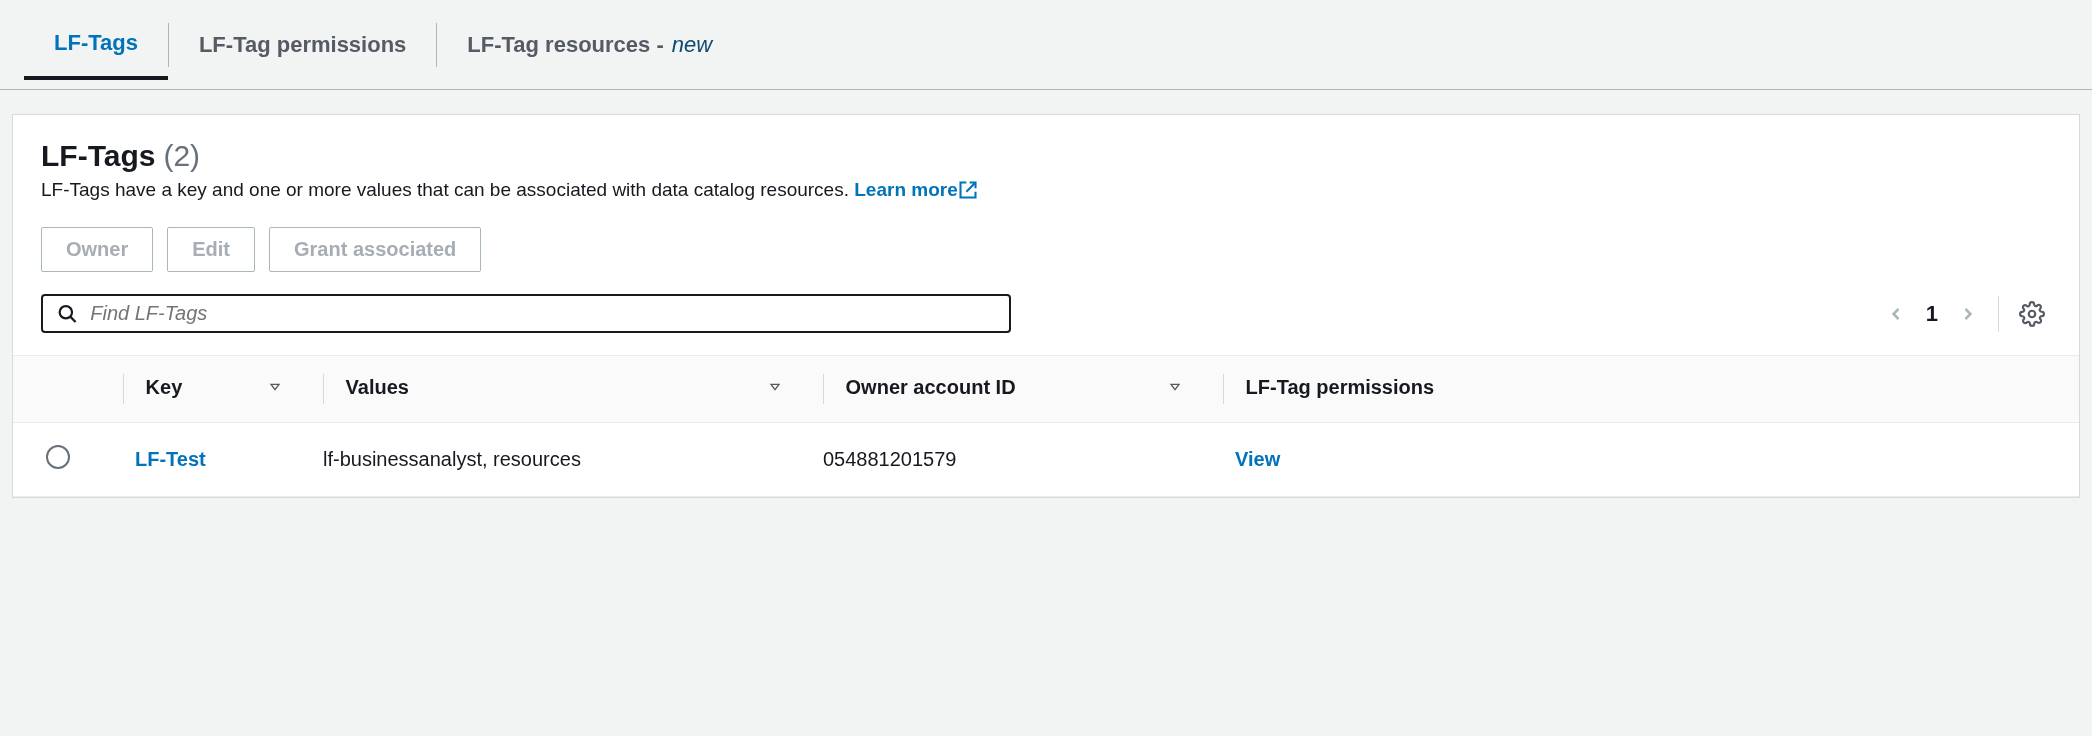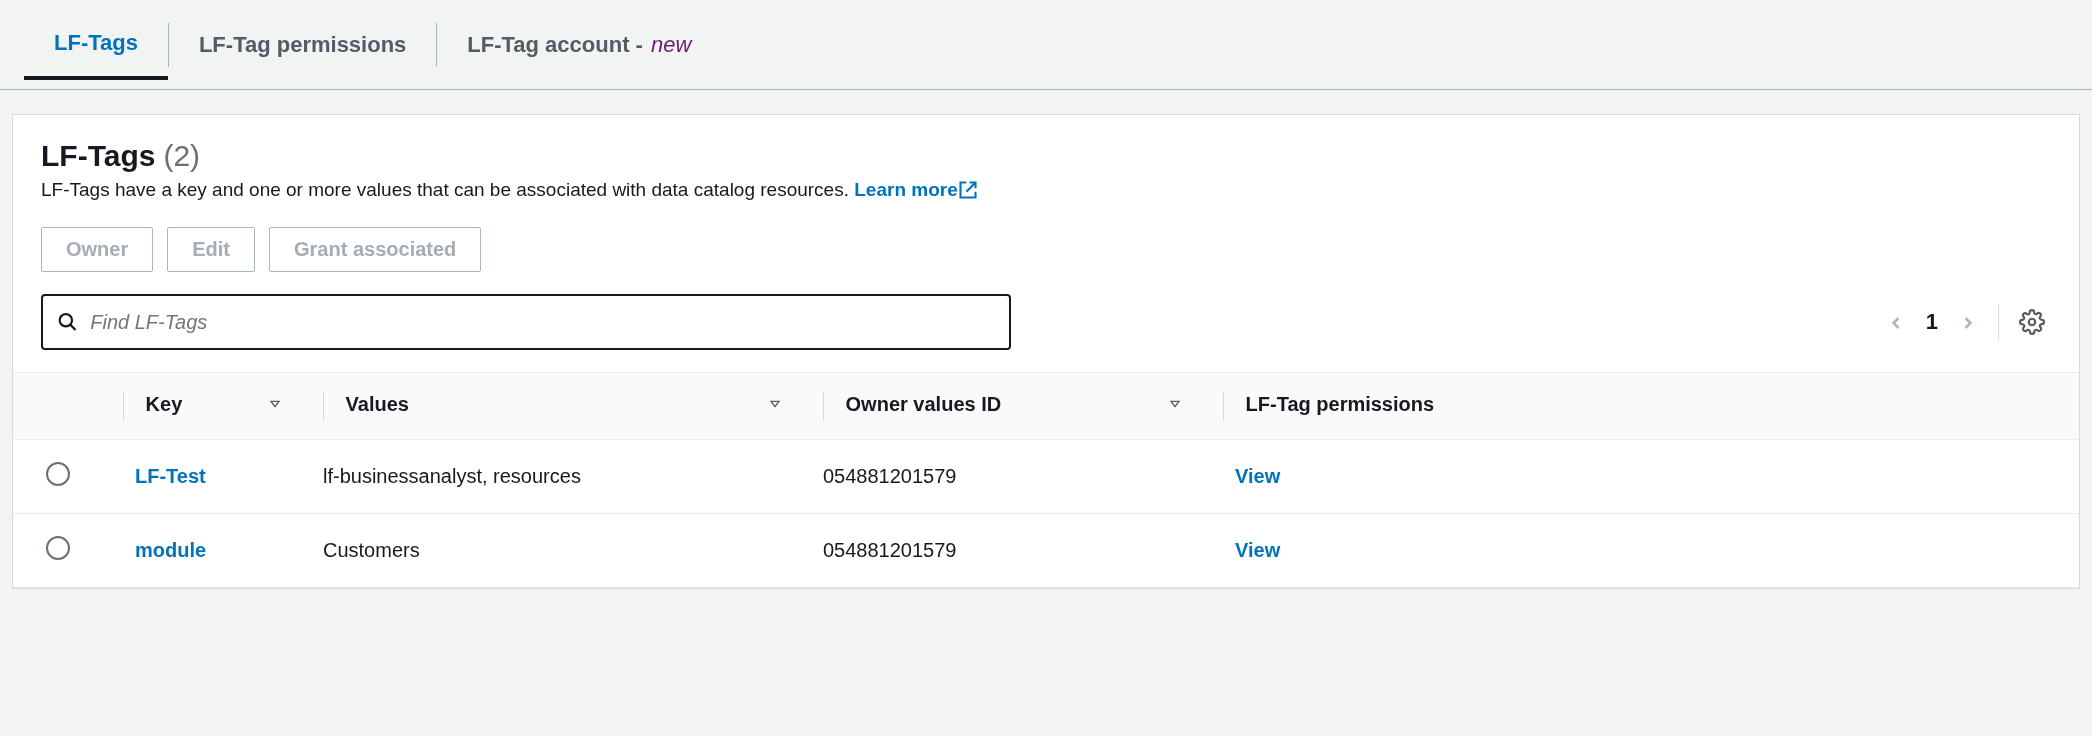--- a/index.html
+++ b/index.html
@@ -30,21 +30,21 @@
   .tab.active {
     color: #0073bb;
     border-bottom: 4px solid #16191f;
     margin-bottom: -1px;
   }
   .tab-sep {
     width: 1px;
     height: 44px;
     background: #aab7b8;
   }
-  .tab .new { font-style: italic; font-weight: 400; color: #701a75; }
+  .tab .new { font-style: italic; font-weight: 400; color: #0c4a6e; }
 
   .panel {
     margin: 24px 12px 0 12px;
     background: #fff;
     border: 1px solid #d5dbdb;
   }
   .panel-head { padding: 24px 28px 12px 28px; }
   .title-row { display: flex; align-items: baseline; gap: 8px; }
   .title { font-size: 30px; font-weight: 800; color: #16191f; }
   .count { font-size: 30px; font-weight: 400; color: #687078; }
@@ -69,21 +69,21 @@
     border-radius: 6px;
   }
 
   .search-row { display: flex; align-items: center; padding: 14px 28px 8px 28px; gap: 20px; }
   .search-box {
     flex: 0 0 970px;
     display: flex;
     align-items: center;
     border: 2px solid #16191f;
     border-radius: 4px;
-    height: 56px;
+    height: 39px;
     padding: 0 14px;
     gap: 12px;
   }
   .search-box input {
     border: none;
     outline: none;
     font-size: 20px;
     font-style: italic;
     color: #687078;
     width: 100%;
@@ -127,21 +127,21 @@
 </style>
 </head>
 <body>
 
 <div class="tabs">
   <div class="tab active">LF-Tags</div>
   <div class="tab-sep"></div>
   <div class="tab">LF-Tag permissions</div>
   <div class="tab-sep"></div>
   <div class="tab">
-    <span>LF-Tag account -</span>
+    <span>LF-Tag resources -</span>
     <span class="new">new</span>
   </div>
 </div>
 
 <div class="panel">
   <div class="panel-head">
     <div class="title-row">
       <span class="title">LF-Tags</span>
       <span class="count">(2)</span>
     </div>
@@ -211,43 +211,36 @@
           <span class="col-sep"></span>
           <span>Values</span>
           <span class="sort">
             <svg width="16" height="16" viewBox="0 0 24 24" fill="none" stroke="#545b64" stroke-width="2">
                 <polygon points="6 8 18 8 12 16 6 8"></polygon>
               </svg>
           </span>
         </th>
         <th class="col-owner">
           <span class="col-sep"></span>
-          <span>Owner values ID</span>
+          <span>Owner account ID</span>
           <span class="sort">
             <svg width="16" height="16" viewBox="0 0 24 24" fill="none" stroke="#545b64" stroke-width="2">
                 <polygon points="6 8 18 8 12 16 6 8"></polygon>
               </svg>
           </span>
         </th>
         <th class="col-perm">
           <span class="col-sep"></span>
           <span>LF-Tag permissions</span>
         </th>
       </tr>
     </thead>
     <tbody>
       <tr>
         <td class="col-sel"><span class="radio"></span></td>
         <td><span class="link">LF-Test</span></td>
         <td><span>lf-businessanalyst, resources</span></td>
         <td><span>054881201579</span></td>
         <td><span class="link">View</span></td>
       </tr>
-      <tr>
-        <td class="col-sel"><span class="radio"></span></td>
-        <td><span class="link">module</span></td>
-        <td><span>Customers</span></td>
-        <td><span>054881201579</span></td>
-        <td><span class="link">View</span></td>
-      </tr>
     </tbody>
   </table>
 </div>
 
 </body></html>

